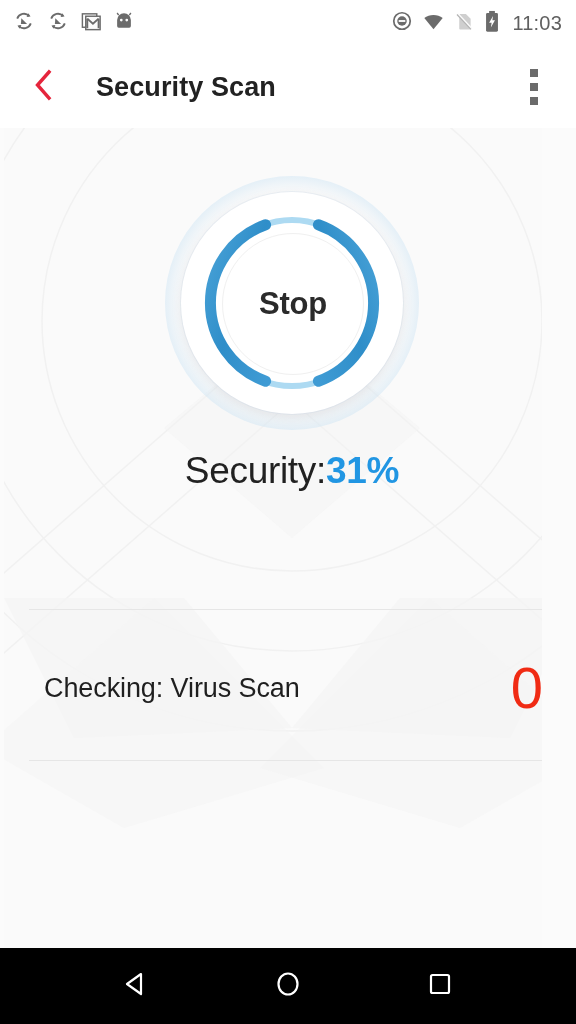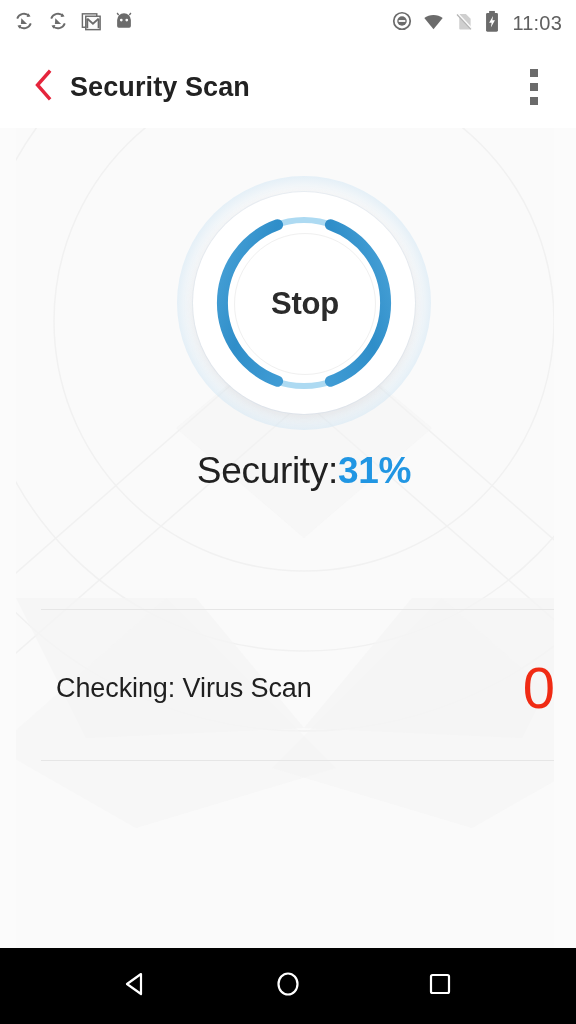--- a/index.html
+++ b/index.html
@@ -69,39 +69,40 @@
   }
   .back-btn {
     width: 40px; height: 48px;
     display: flex; align-items: center; justify-content: flex-start;
     cursor: pointer;
   }
   .appbar-title {
     font-size: 27px;
     font-weight: bold;
     color: #222222;
+    margin-left: 26px;
     letter-spacing: 0.1px;
   }
   .overflow-btn {
     margin-left: auto;
     width: 44px; height: 56px;
     display: flex; flex-direction: column;
     align-items: center; justify-content: center;
     gap: 6px;
     cursor: pointer;
   }
   .odot {
     width: 8px; height: 8px;
     background: #6b6b6b;
   }
 
   
   .content {
     position: absolute;
-    top: 128px; left: 16px;
+    top: 128px; left: 4px;
     width: 538px;
     height: 820px;
     background: #fafafa;
     overflow: hidden;
   }
   .bg-pattern {
     position: absolute;
     top: 0; left: 0;
     width: 576px; height: 820px;
     pointer-events: none;

